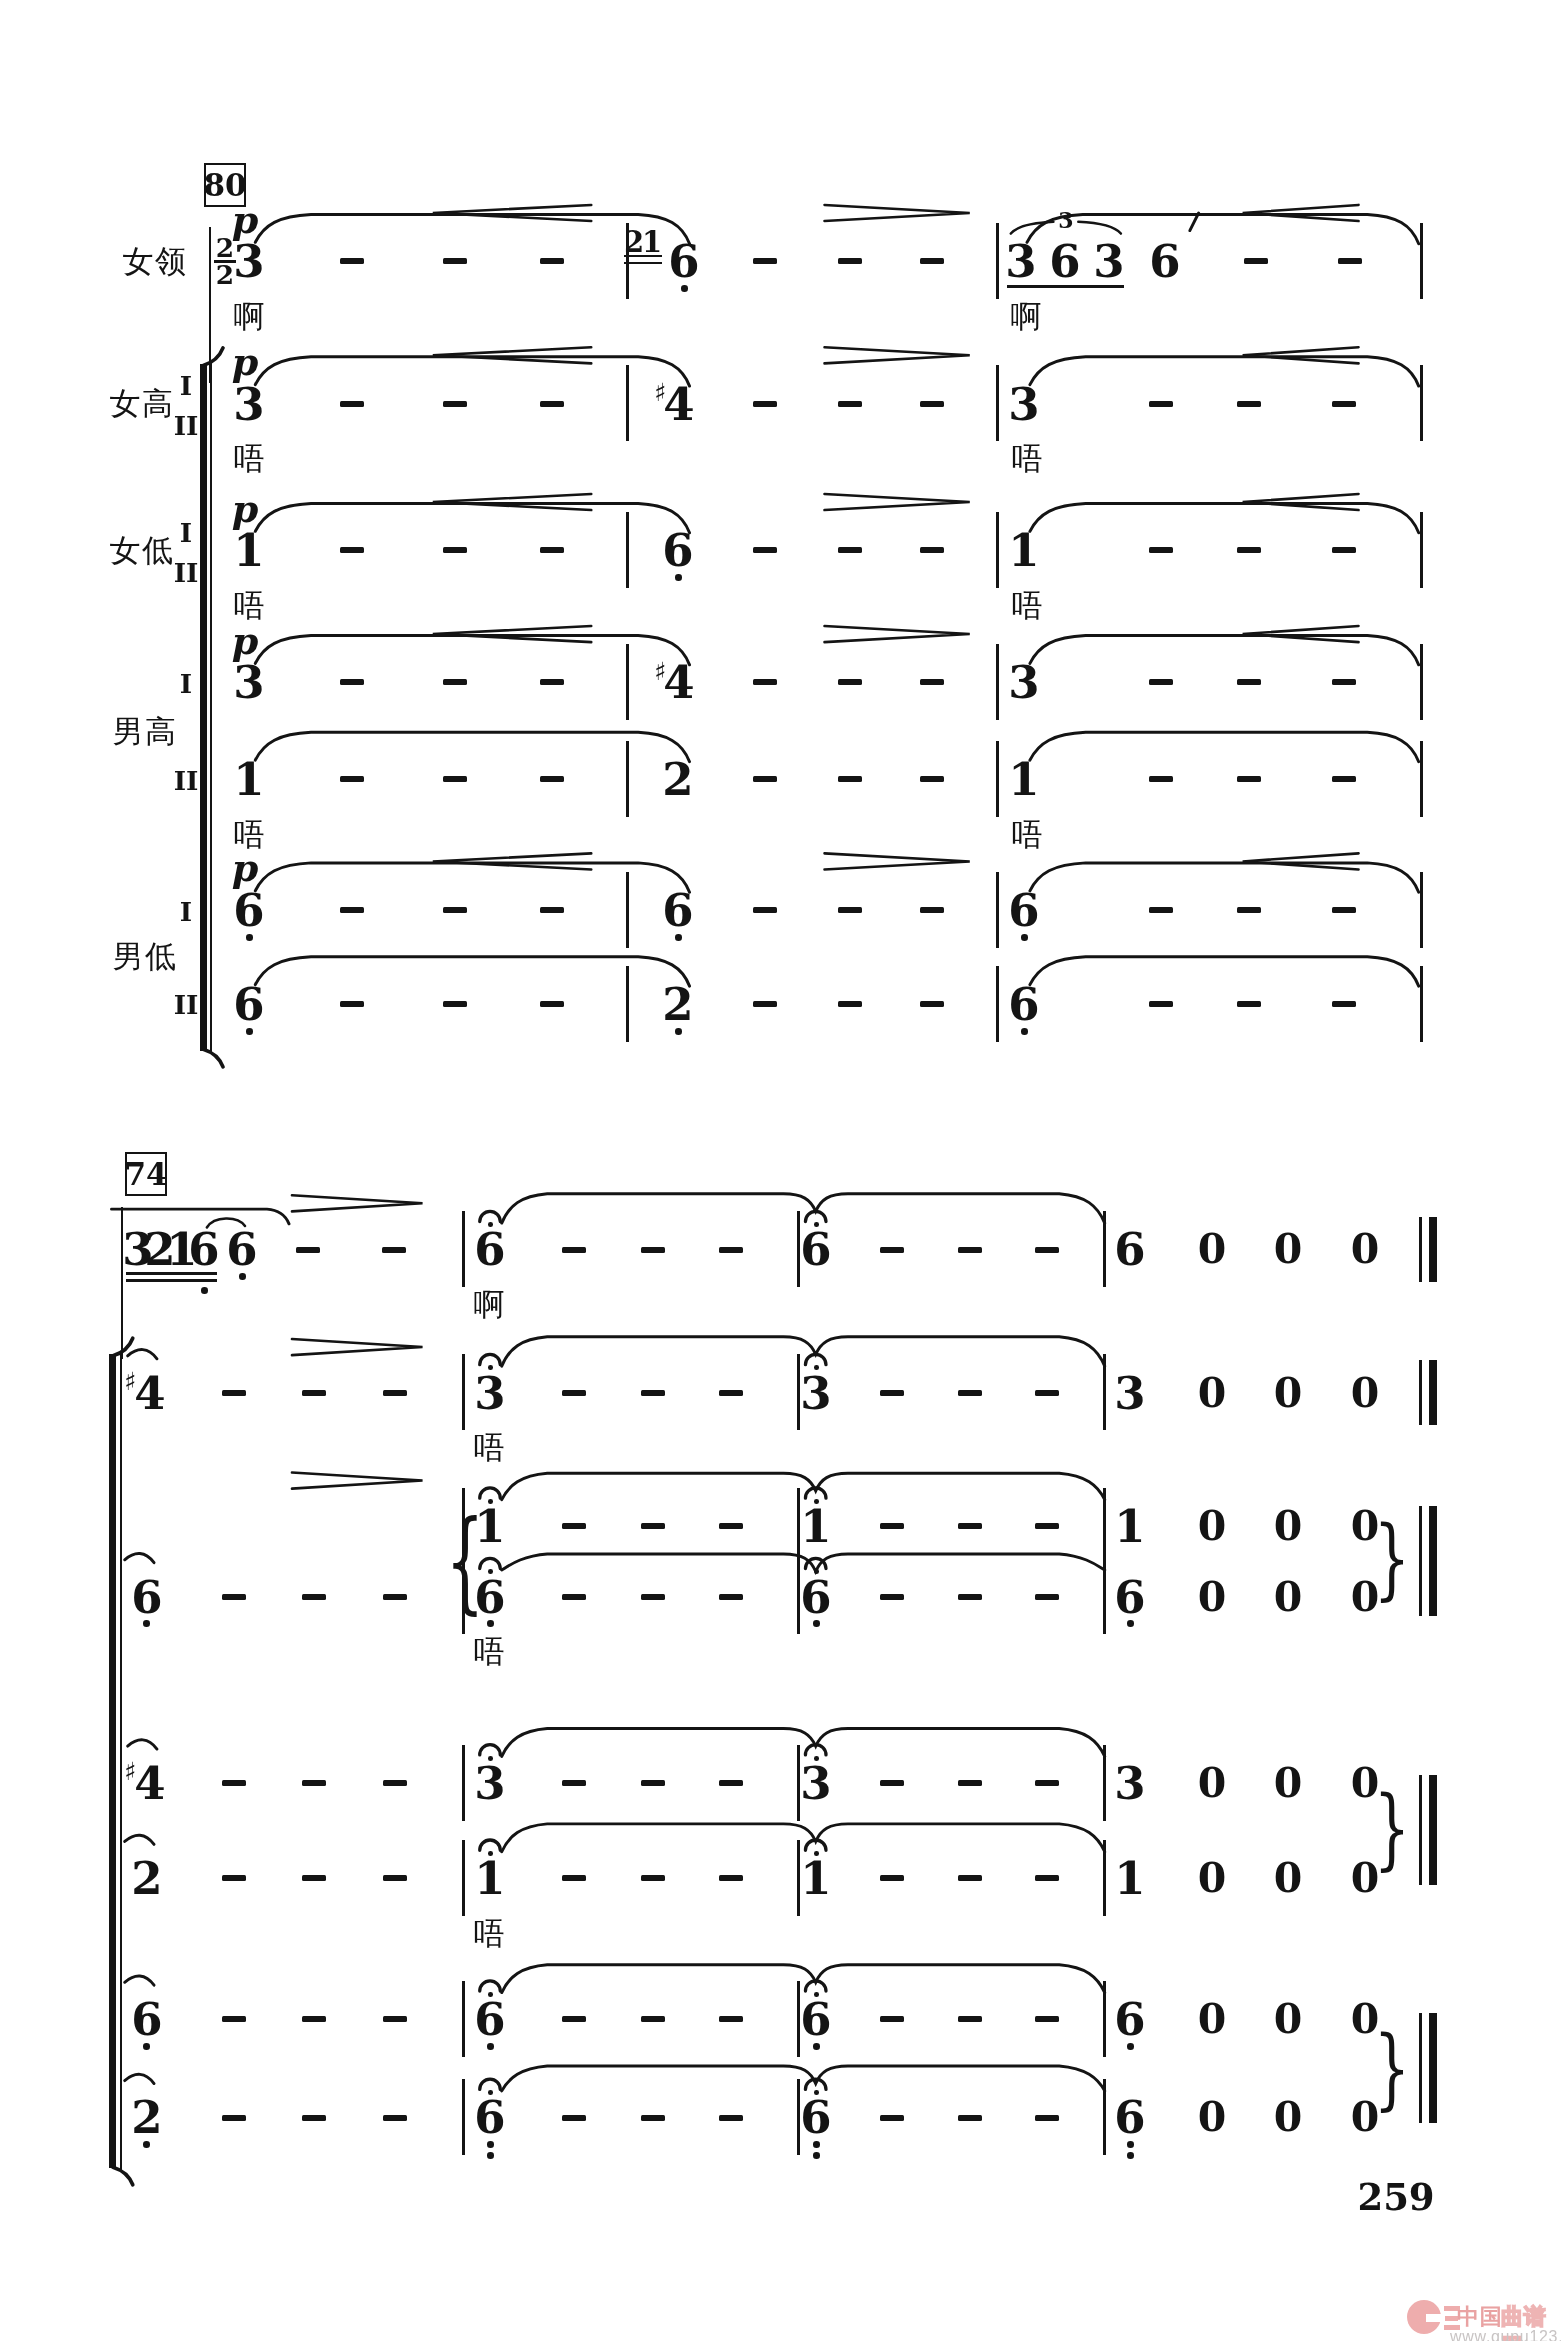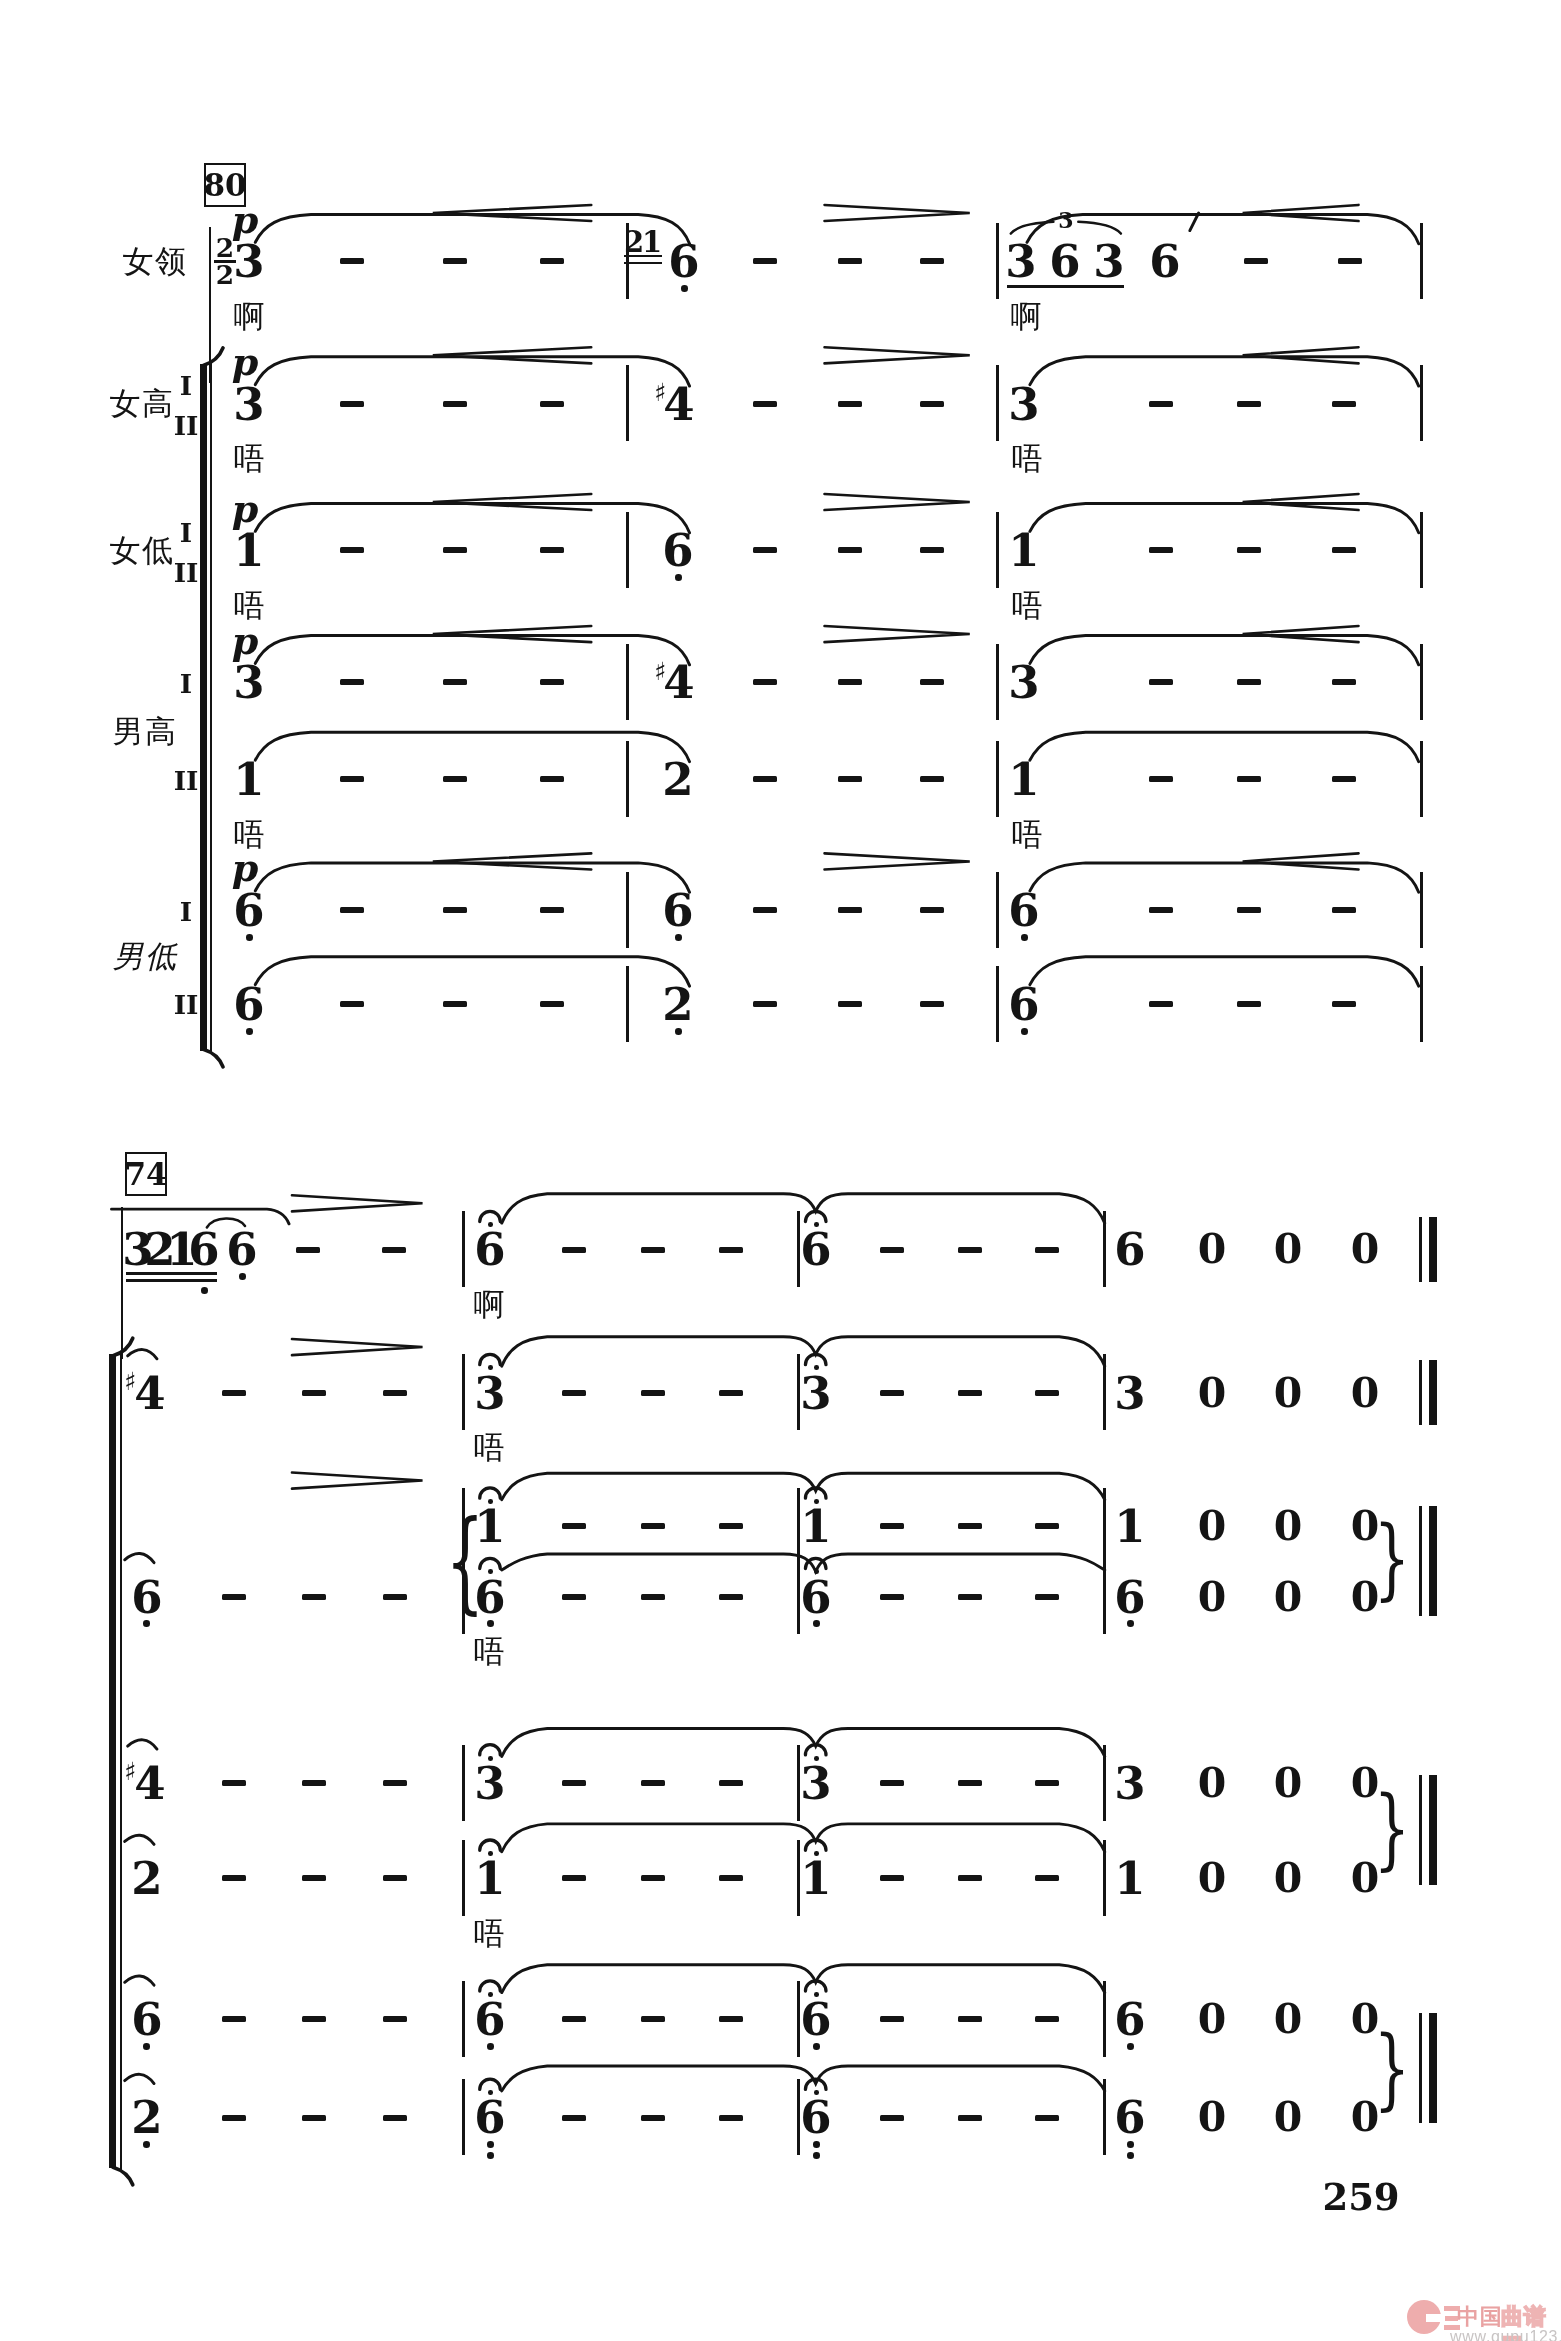--- a/index.html
+++ b/index.html
@@ -104,21 +104,21 @@
       <path d="M 170 2702 C 184 2690 198 2690 210 2706" stroke-width="4"></path>
       <path d="M 654 2714 A 14 14 0 0 1 682 2714" stroke-width="4.5"></path>
       <path d="M 1098 2714 A 14 14 0 0 1 1126 2714" stroke-width="4.5"></path>
       <path d="M 684 2716 C 694 2694 710 2681 746 2678 L 1068 2678 C 1094 2678 1105 2686 1112 2702 C 1119 2686 1130 2678 1156 2678 L 1444 2678 C 1480 2681 1496 2694 1506 2716" stroke-width="4"></path>
       <path d="M 170 2836 C 184 2824 198 2824 210 2840" stroke-width="4"></path>
       <path d="M 654 2848 A 14 14 0 0 1 682 2848" stroke-width="4.5"></path>
       <path d="M 1098 2848 A 14 14 0 0 1 1126 2848" stroke-width="4.5"></path>
       <path d="M 684 2850 C 694 2832 710 2819 746 2816 L 1068 2816 C 1094 2816 1105 2824 1112 2840 C 1119 2824 1130 2816 1156 2816 L 1444 2816 C 1480 2819 1496 2832 1506 2850" stroke-width="4"></path>
     </svg>
 
-  <span id="page-number" class="ctr pgnum" style="left:1361px;top:2197px">259</span>
+  <span id="page-number" class="ctr pgnum" style="left:1396px;top:2197px">259</span>
 
   <div class="wm">
     <div class="wm-circle"></div>
     <div class="wm-notch"></div>
     <div class="wm-bar" style="left:37px;top:10.3px;width:16px"></div>
     <div class="wm-bar" style="left:38px;top:20px;width:13.2px"></div>
     <div class="wm-bar" style="left:37px;top:29px;width:16px"></div>
     <span class="wm-cn">中国</span>
     <span class="wm-cn2">曲谱网</span>
     <span class="wm-url">www.qupu123.com</span>
@@ -133,21 +133,21 @@
     <span class="ctr plabel" style="left: 155px; top: 262px;">女领</span>
     <span class="ctr plabel" style="left: 142px; top: 404px;">女高</span>
     <span class="ctr roman" style="left: 186px; top: 385px;">I</span>
     <span class="ctr roman" style="left: 186px; top: 425px;">II</span>
     <span class="ctr plabel" style="left: 142px; top: 551px;">女低</span>
     <span class="ctr roman" style="left: 186px; top: 532px;">I</span>
     <span class="ctr roman" style="left: 186px; top: 572px;">II</span>
     <span class="ctr plabel" style="left: 145px; top: 732px;">男高</span>
     <span class="ctr roman" style="left: 186px; top: 683px;">I</span>
     <span class="ctr roman" style="left: 186px; top: 780px;">II</span>
-    <span class="ctr plabel" style="left: 145px; top: 957px; font-style: italic;">男低</span>
+    <span class="ctr plabel" style="left: 145px; top: 957px;">男低</span>
     <span class="ctr roman" style="left: 186px; top: 911px;">I</span>
     <span class="ctr roman" style="left: 186px; top: 1004px;">II</span>
     <span class="ctr dyn" style="left: 245px; top: 219px;">p</span>
     <span class="ctr dyn" style="left: 245px; top: 361px;">p</span>
     <span class="ctr dyn" style="left: 245px; top: 508px;">p</span>
     <span class="ctr dyn" style="left: 245px; top: 640px;">p</span>
     <span class="ctr dyn" style="left: 245px; top: 867px;">p</span>
     <div class="rect" style="left: 626px; top: 223px; width: 2.9px; height: 76px; border-radius: 0px;"></div>
     <div class="rect" style="left: 996px; top: 223px; width: 2.9px; height: 76px; border-radius: 0px;"></div>
     <div class="rect" style="left: 1420px; top: 223px; width: 2.9px; height: 76px; border-radius: 0px;"></div>

